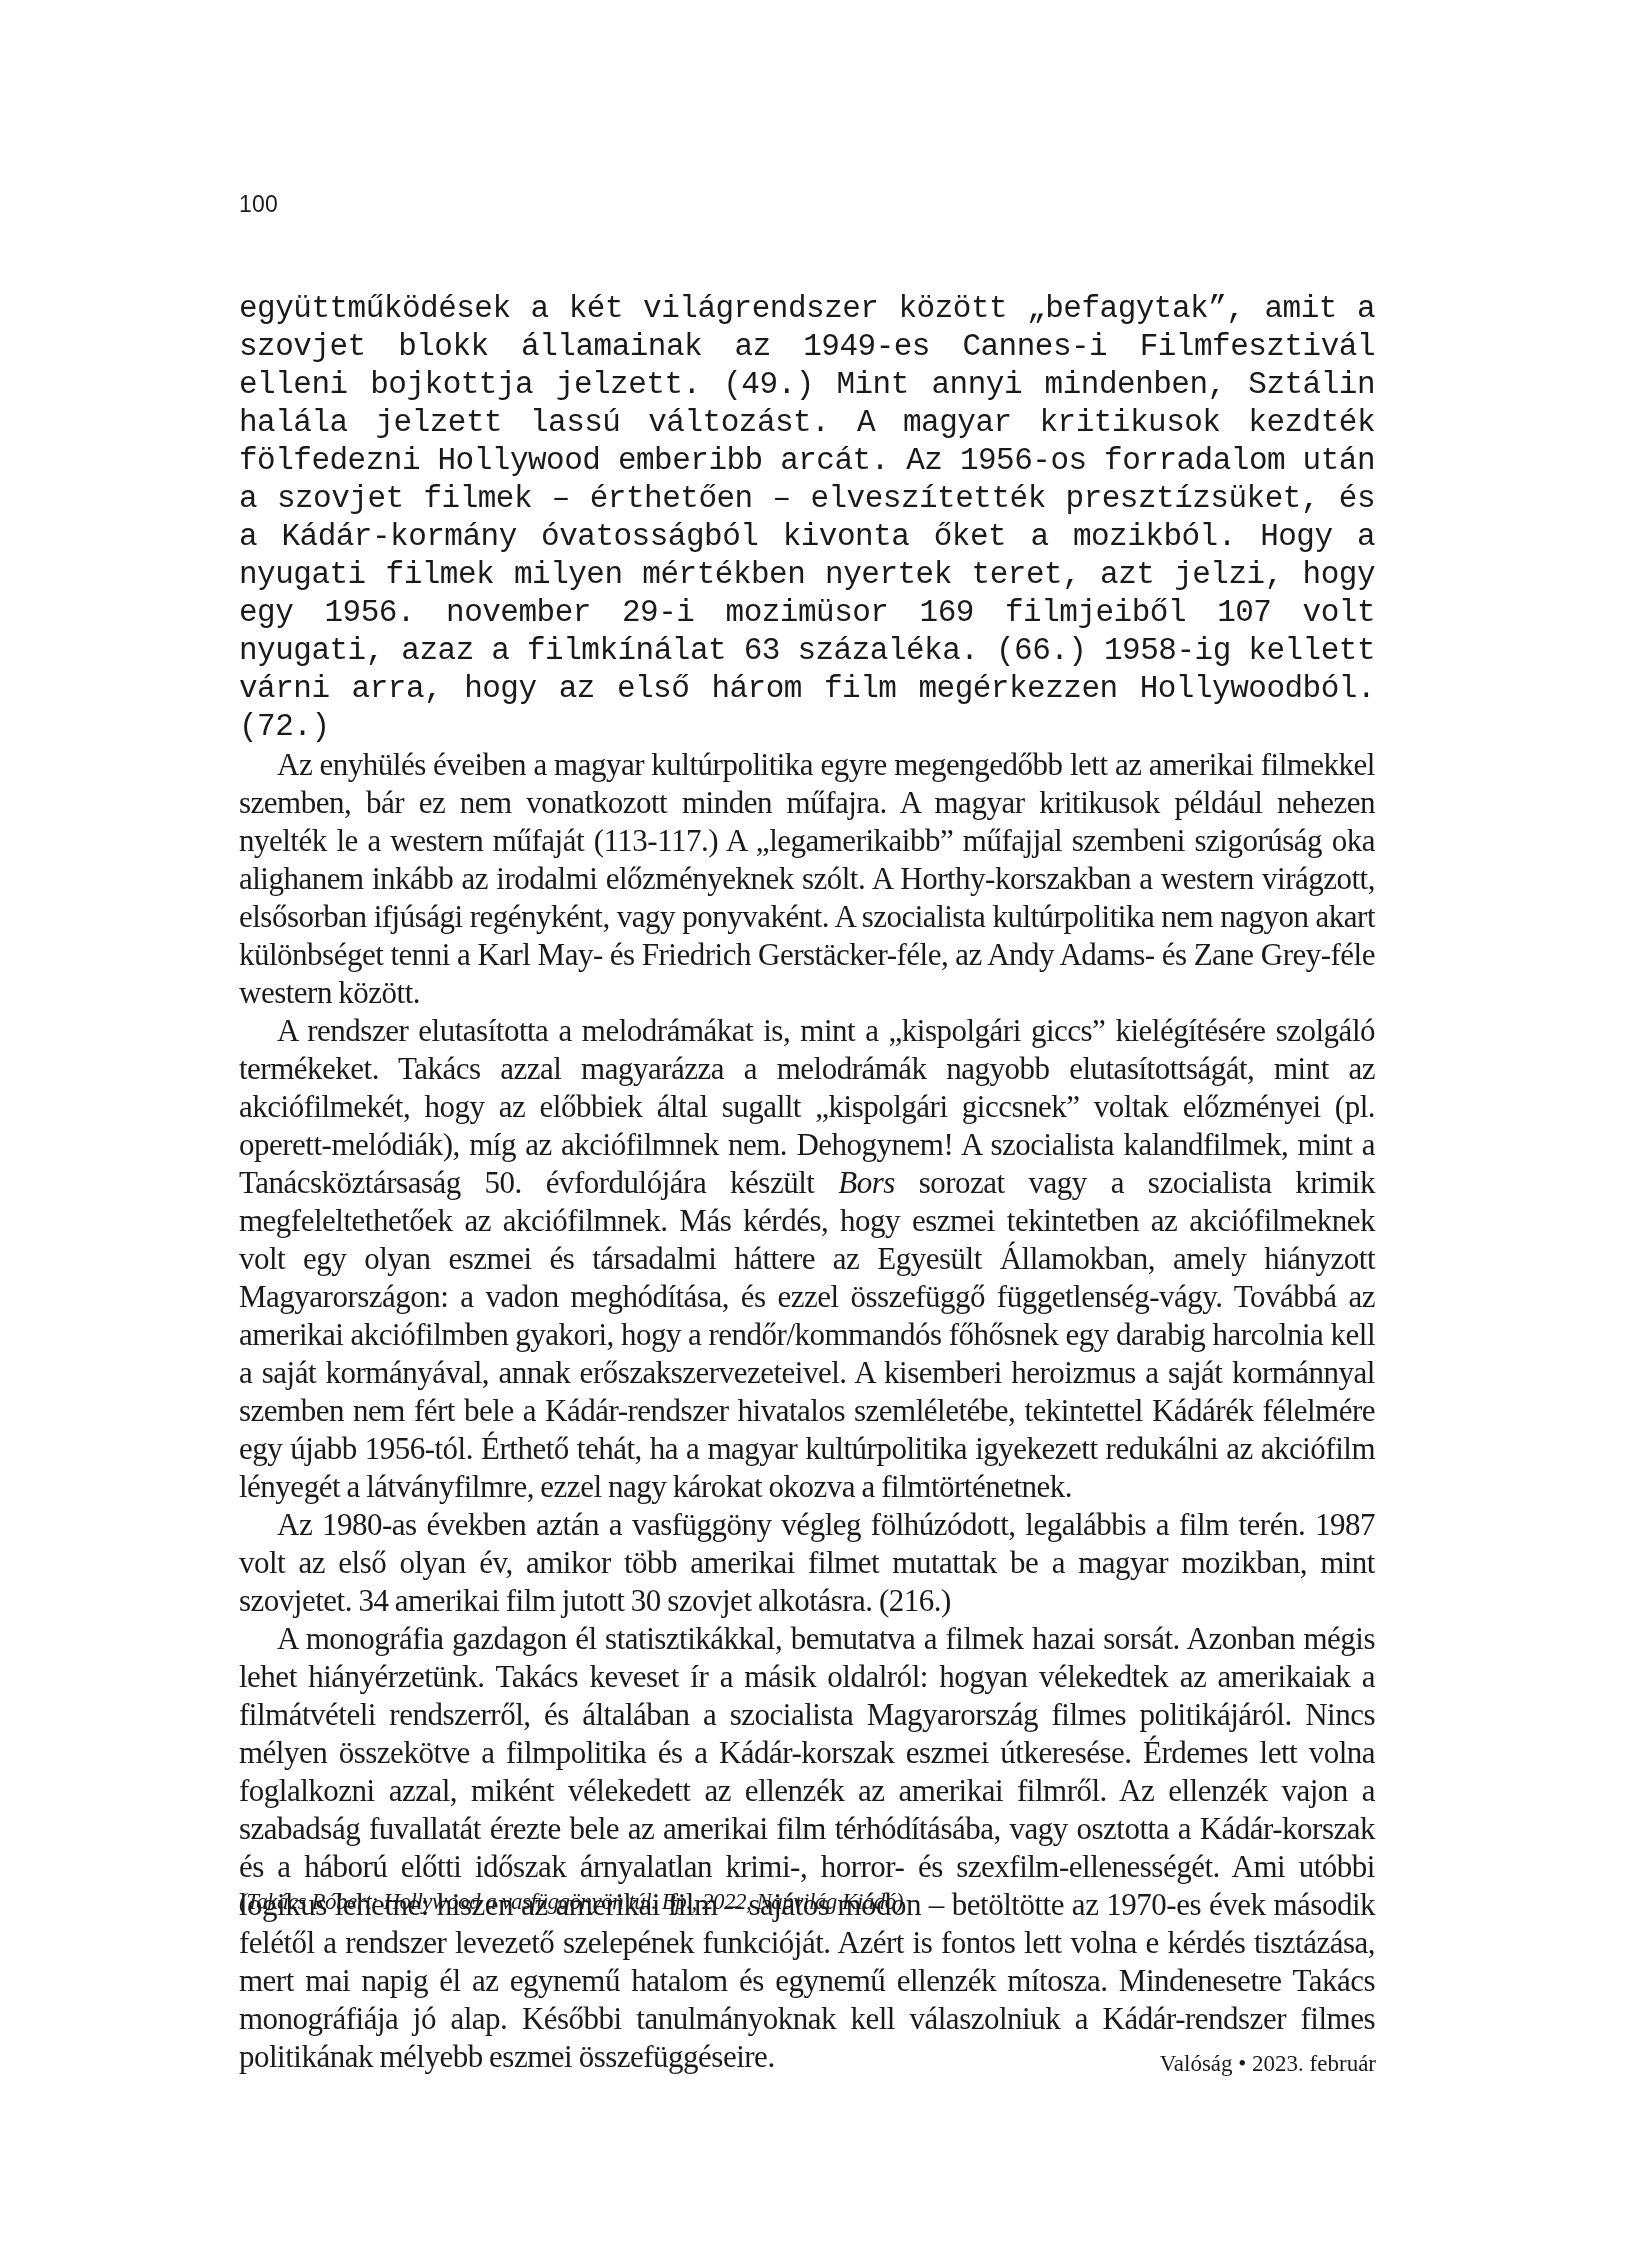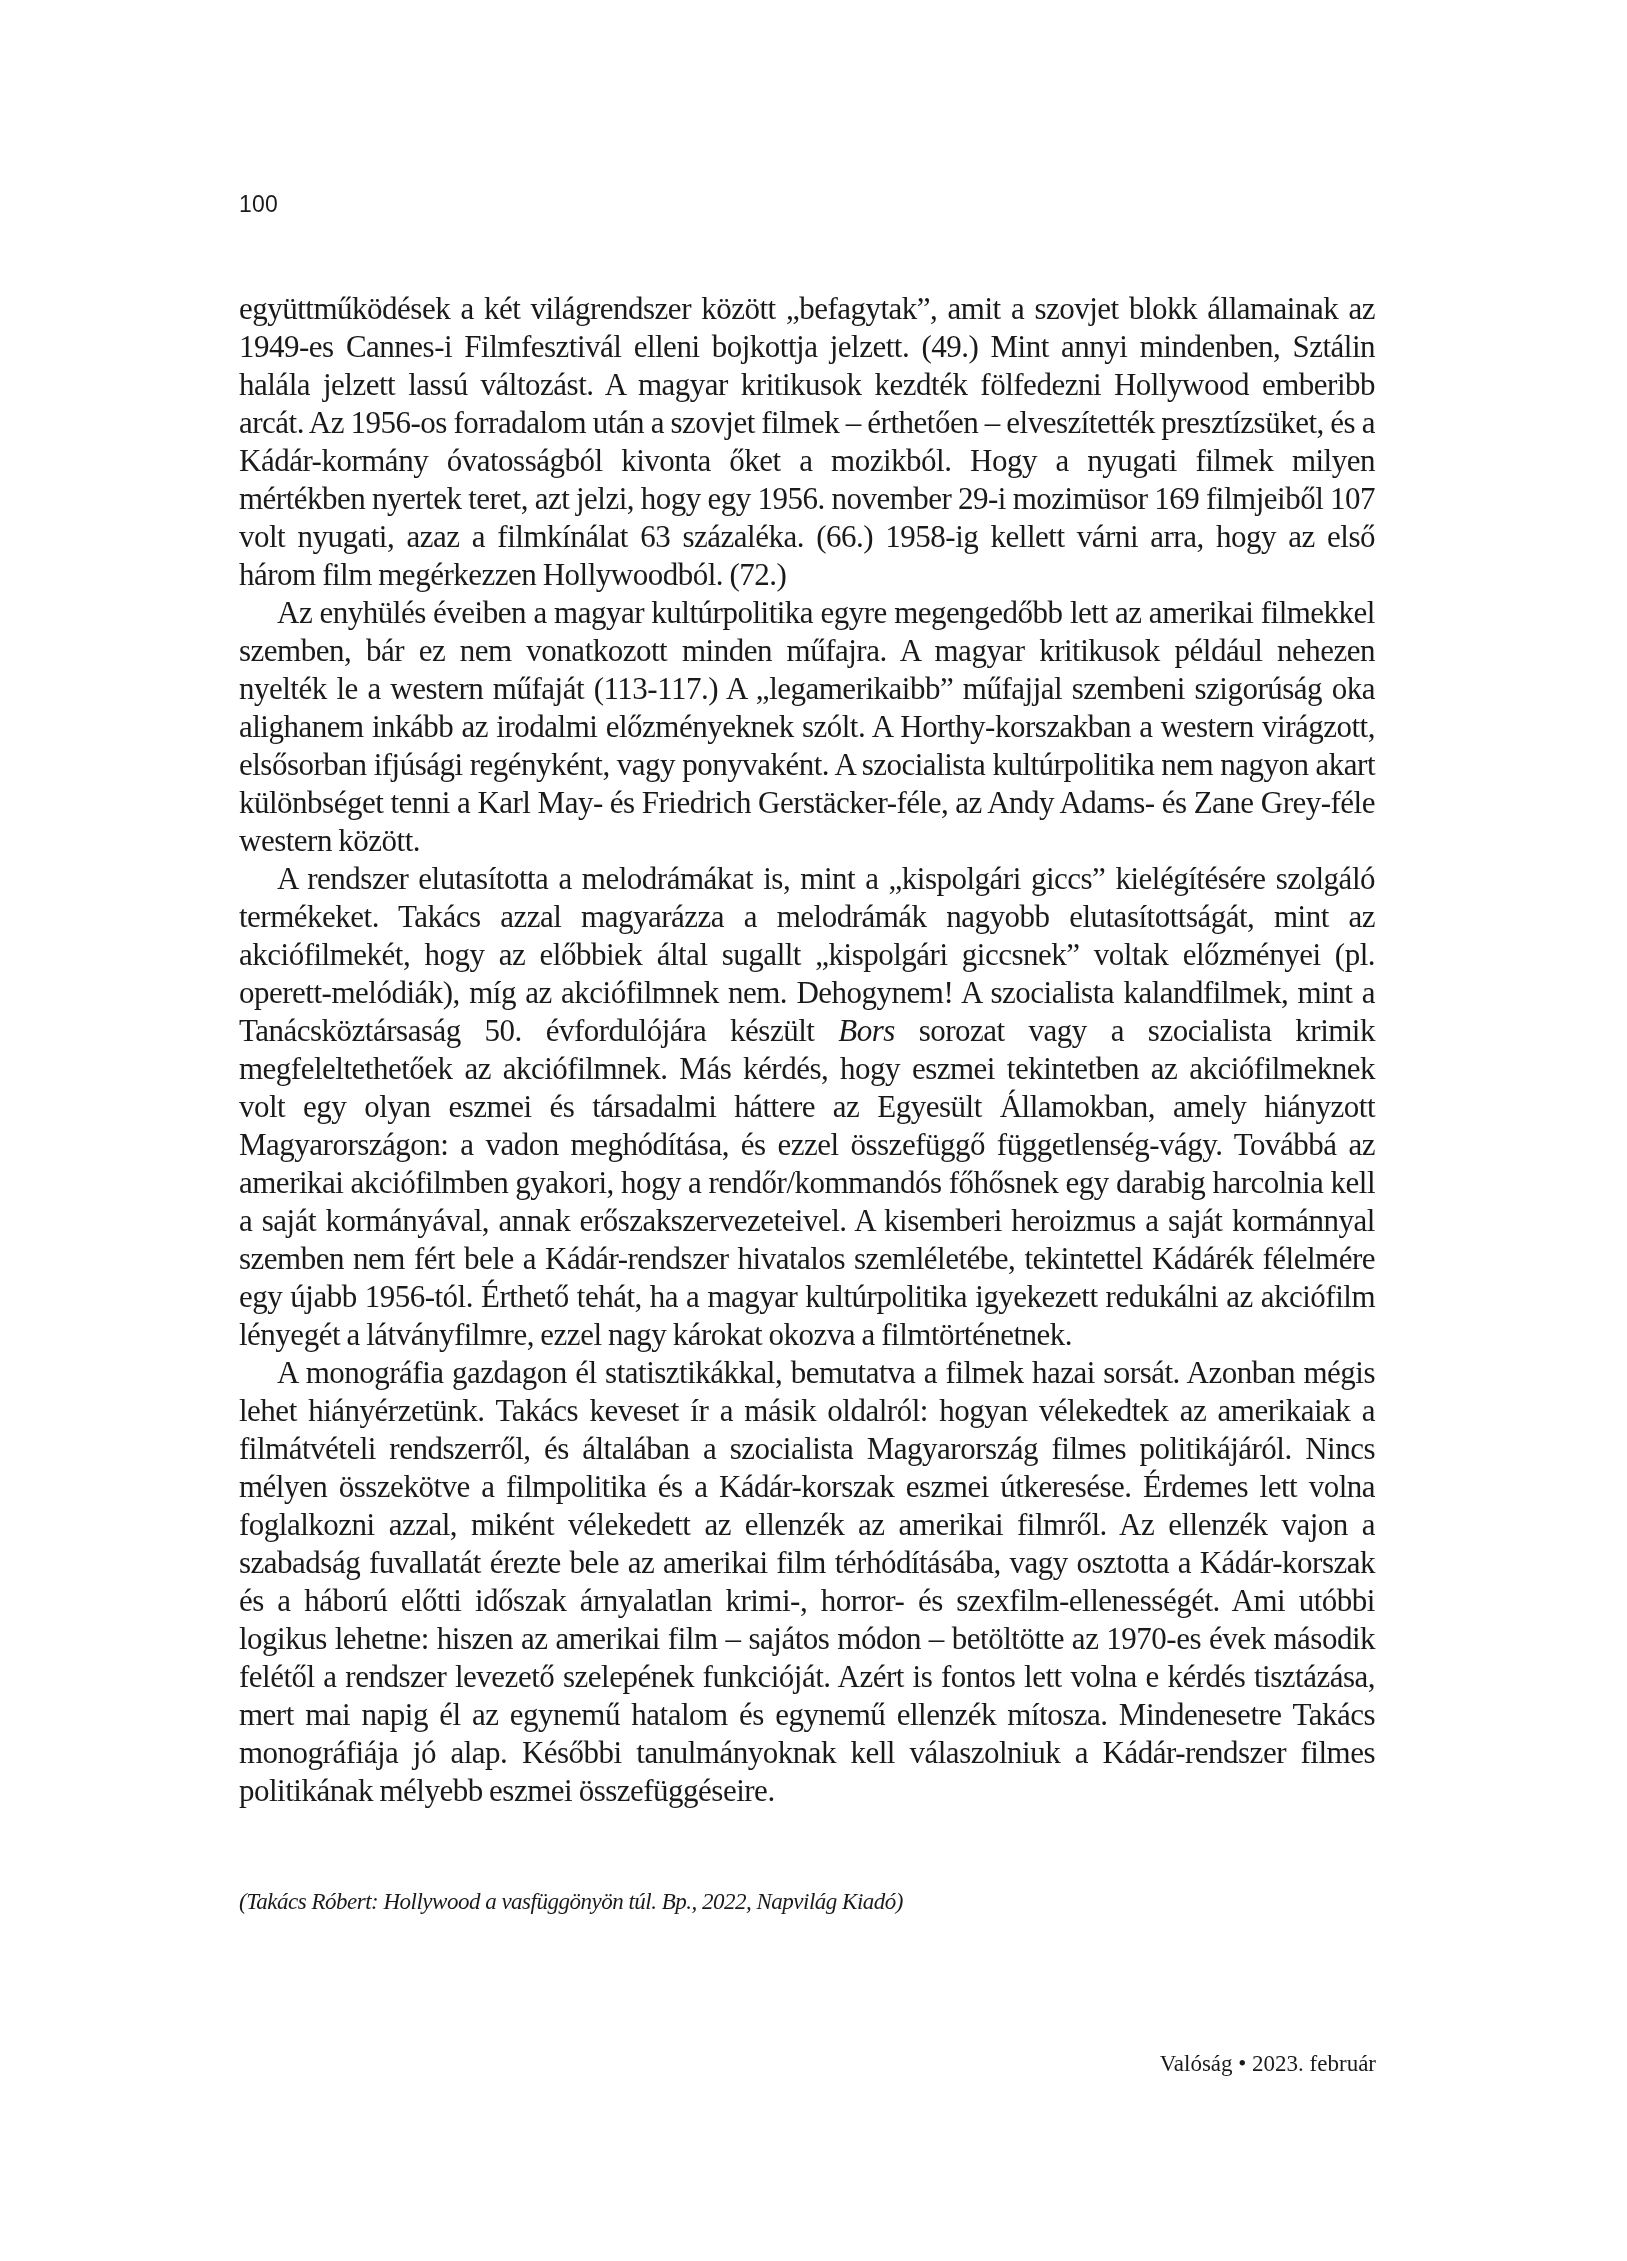--- a/index.html
+++ b/index.html
@@ -10,21 +10,21 @@
     font-family: "Liberation Sans", sans-serif; font-size: 23px; letter-spacing: 0.2px;
     display: flex; justify-content: space-between; align-items: center;
   }
   .body-text {
     position: absolute; left: 239px; top: 290px; width: 1136px;
   }
   .body-text p {
     margin: 0; font-family: "Liberation Serif", serif; font-size: 31px; line-height: 38px;
     text-align: justify; hyphens: manual; letter-spacing: -0.5px; word-spacing: -0.8px;
   }
-  .body-text p.first { text-indent: 0; }
+  .body-text p.first { text-indent: 0; font-family: Liberation Mono, monospace; }
   .body-text p.indent { text-indent: 38px; }
   .body-text em { font-style: italic; }
   .citation {
     position: absolute; left: 239px; top: 1883px; width: 1136px;
     font-family: "Liberation Serif", serif; font-style: italic; font-size: 23px; line-height: 38px;
     letter-spacing: -0.5px;
   }
   .footer {
     position: absolute; right: 252px; top: 2051px;
     font-family: Liberation Serif, serif; font-size: 23px; margin-left: 44px;
@@ -35,20 +35,21 @@
 
 <div class="page">
   <div class="running-head">
     <span>100</span>
   </div>
 
   <div class="body-text">
     <p class="first">együttműködések a két világrendszer között „befagytak”, amit a szovjet blokk államainak az 1949-es Cannes-i Filmfesztivál elleni bojkottja jelzett. (49.) Mint annyi mindenben, Sztálin halála jelzett lassú változást. A magyar kritikusok kezdték fölfedezni Hollywood emberibb arcát. Az 1956-os forradalom után a szovjet filmek – érthetően – elveszítették presztízsüket, és a Kádár-kormány óvatosságból kivonta őket a mozikból. Hogy a nyugati filmek milyen mértékben nyertek teret, azt jelzi, hogy egy 1956. november 29-i mozimüsor 169 filmjeiből 107 volt nyugati, azaz a filmkínálat 63 százaléka. (66.) 1958-ig kellett várni arra, hogy az első három film megérkezzen Hollywoodból. (72.)</p>
     <p class="indent">Az enyhülés éveiben a magyar kultúrpolitika egyre megengedőbb lett az amerikai filmekkel szemben, bár ez nem vonatkozott minden műfajra. A magyar kritikusok például nehezen nyelték le a western műfaját (113-117.) A „legamerikaibb” műfajjal szembeni szigorúság oka alighanem inkább az irodalmi előzményeknek szólt. A Horthy-korszakban a western virágzott, elsősorban ifjúsági regényként, vagy ponyvaként. A szocialista kultúrpolitika nem nagyon akart különbséget tenni a Karl May- és Friedrich Gerstäcker-féle, az Andy Adams- és Zane Grey-féle western között.</p>
     <p class="indent"><span>A rendszer elutasította a melodrámákat is, mint a „kispolgári giccs” kielégítésére szolgáló termékeket. Takács azzal magyarázza a melodrámák nagyobb elutasítottságát, mint az akciófilmekét, hogy az előbbiek által sugallt „kispolgári giccsnek” voltak előzményei (pl. operett-melódiák), míg az akciófilmnek nem. Dehogynem! A szocialista kalandfilmek, mint a Tanácsköztársaság 50. évfordulójára készült </span><em>Bors</em><span> sorozat vagy a szocialista krimik megfeleltethetőek az akciófilmnek. Más kérdés, hogy eszmei tekintetben az akciófilmeknek volt egy olyan eszmei és társadalmi háttere az Egyesült Államokban, amely hiányzott Magyarországon: a vadon meghódítása, és ezzel összefüggő függetlenség-vágy. Továbbá az amerikai akciófilmben gyakori, hogy a rendőr/kommandós főhősnek egy darabig harcolnia kell a saját kormányával, annak erőszakszervezeteivel. A kisemberi heroizmus a saját kormánnyal szemben nem fért bele a Kádár-rendszer hivatalos szemléletébe, tekintettel Kádárék félelmére egy újabb 1956-tól. Érthető tehát, ha a magyar kultúrpolitika igyekezett redukálni az akciófilm lényegét a látványfilmre, ezzel nagy károkat okozva a filmtörténetnek.</span></p>
+    <p class="indent">Az 1980-as években aztán a vasfüggöny végleg fölhúzódott, legalábbis a film terén. 1987 volt az első olyan év, amikor több amerikai filmet mutattak be a magyar mozikban, mint szovjetet. 34 amerikai film jutott 30 szovjet alkotásra. (216.)</p>
     <p class="indent">A monográfia gazdagon él statisztikákkal, bemutatva a filmek hazai sorsát. Azonban mégis lehet hiányérzetünk. Takács keveset ír a másik oldalról: hogyan vélekedtek az amerikaiak a filmátvételi rendszerről, és általában a szocialista Magyarország filmes politikájáról. Nincs mélyen összekötve a filmpolitika és a Kádár-korszak eszmei útkeresése. Érdemes lett volna foglalkozni azzal, miként vélekedett az ellenzék az amerikai filmről. Az ellenzék vajon a szabadság fuvallatát érezte bele az amerikai film térhódításába, vagy osztotta a Kádár-korszak és a háború előtti időszak árnyalatlan krimi-, horror- és szexfilm-ellenességét. Ami utóbbi logikus lehetne: hiszen az amerikai film – sajátos módon – betöltötte az 1970-es évek második felétől a rendszer levezető szelepének funkcióját. Azért is fontos lett volna e kérdés tisztázása, mert mai napig él az egynemű hatalom és egynemű ellenzék mítosza. Mindenesetre Takács monográfiája jó alap. Későbbi tanulmányoknak kell válaszolniuk a Kádár-rendszer filmes politikának mélyebb eszmei összefüggéseire.</p>
   </div>
 
   <div class="citation">(Takács Róbert: Hollywood a vasfüggönyön túl. Bp., 2022, Napvilág Kiadó)</div>
 
   <div class="footer">Valóság • 2023. február</div>
 </div>
 
 
 </body></html>

